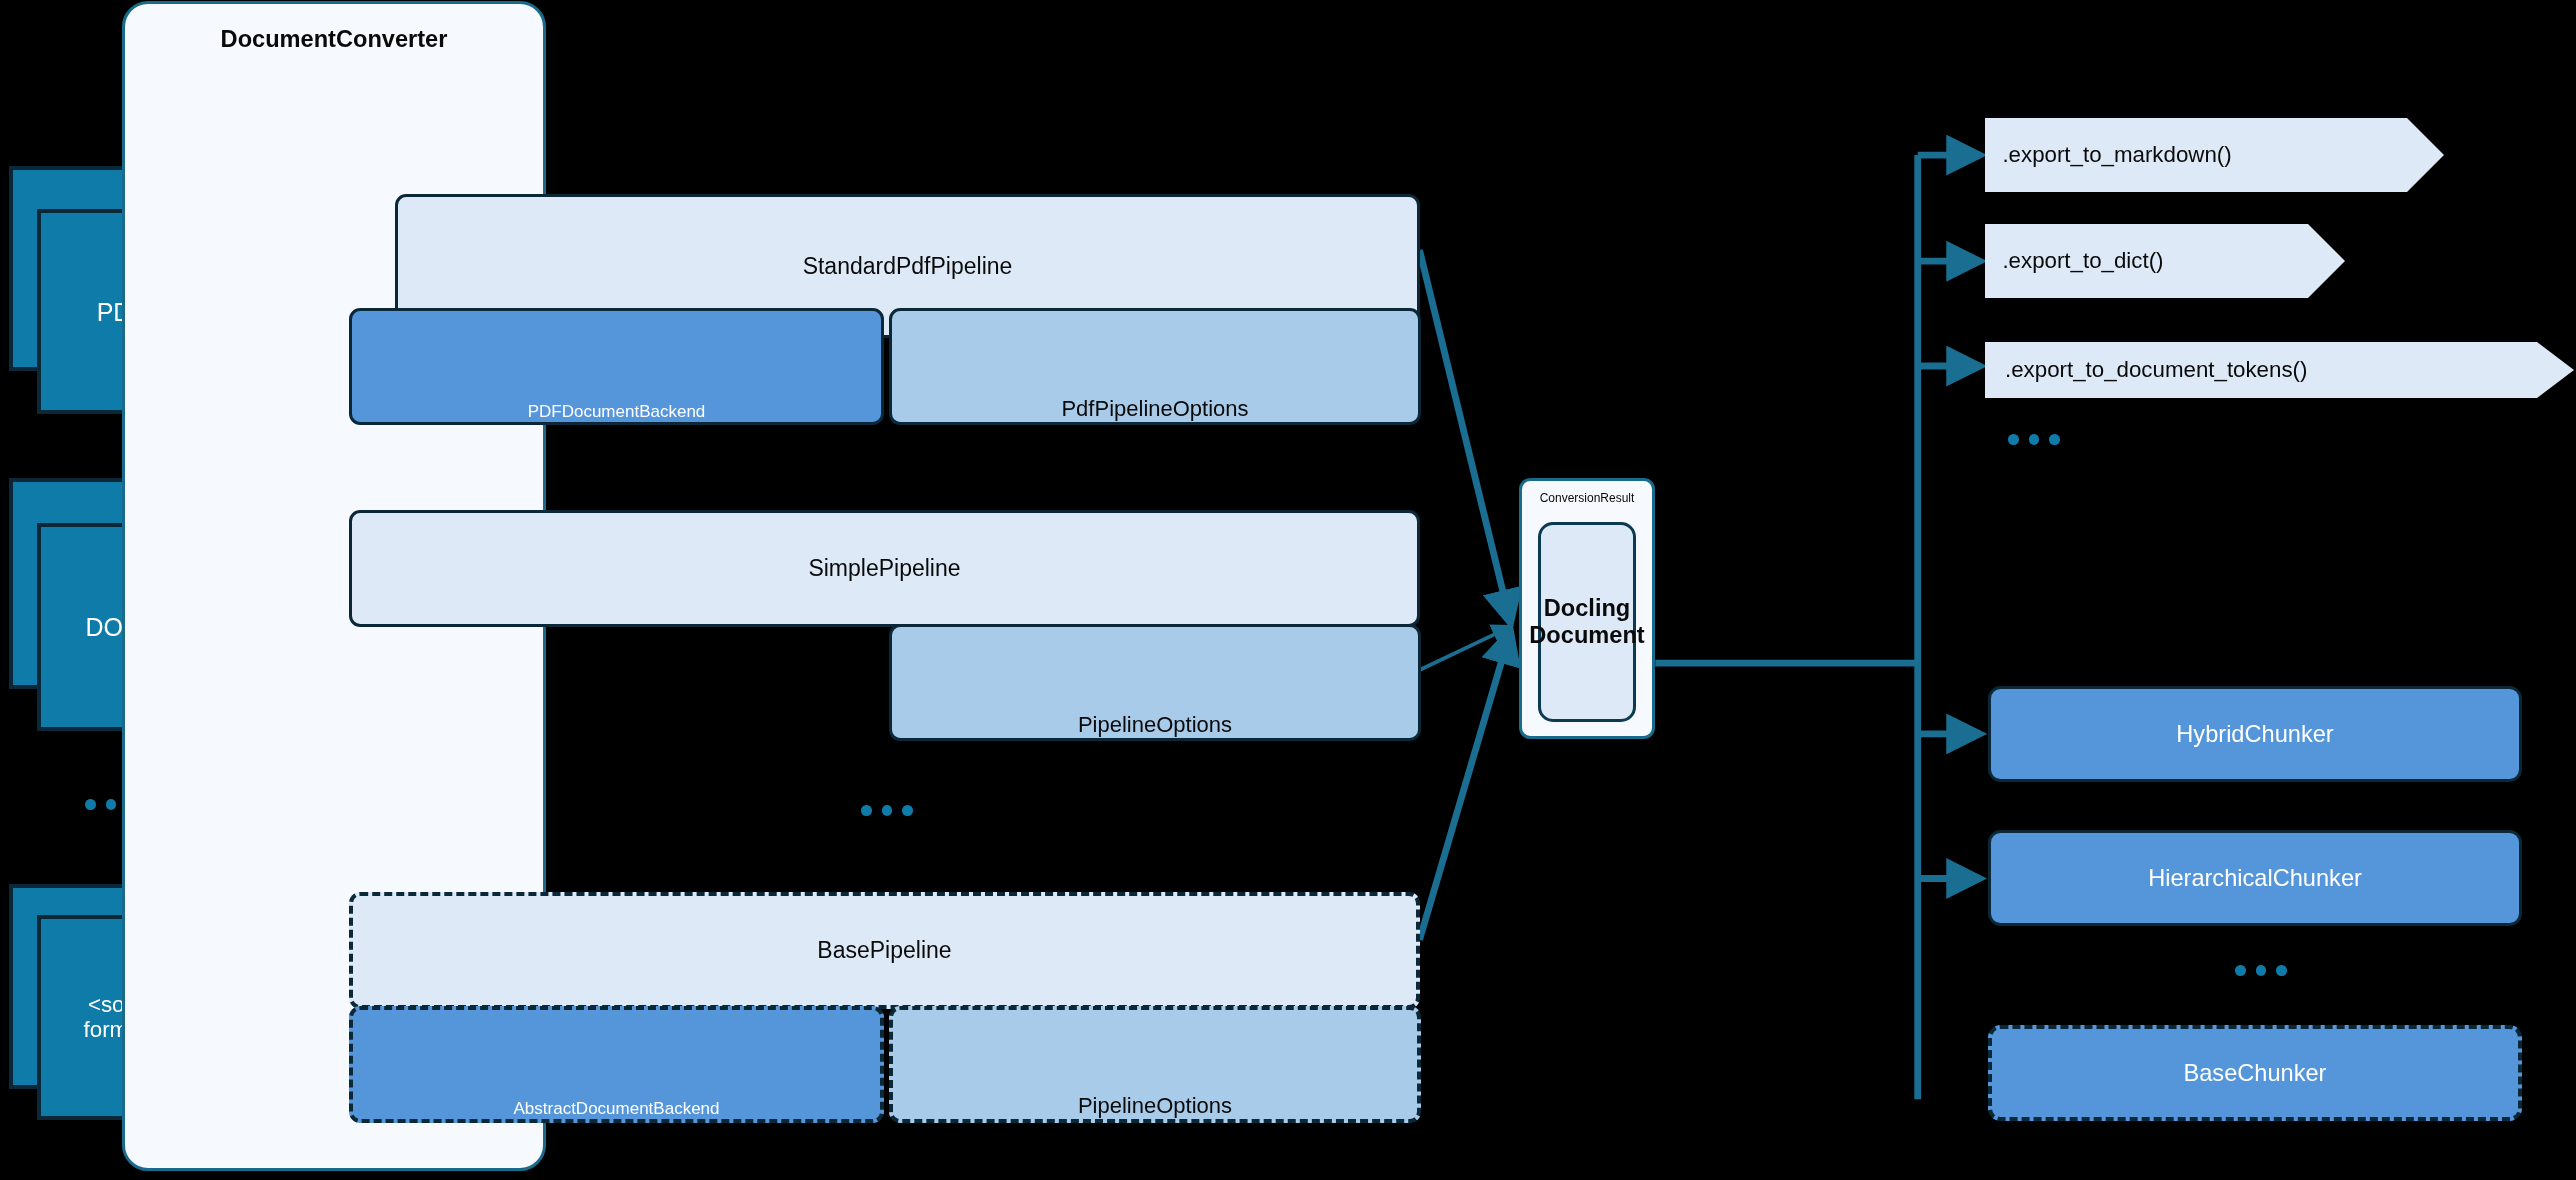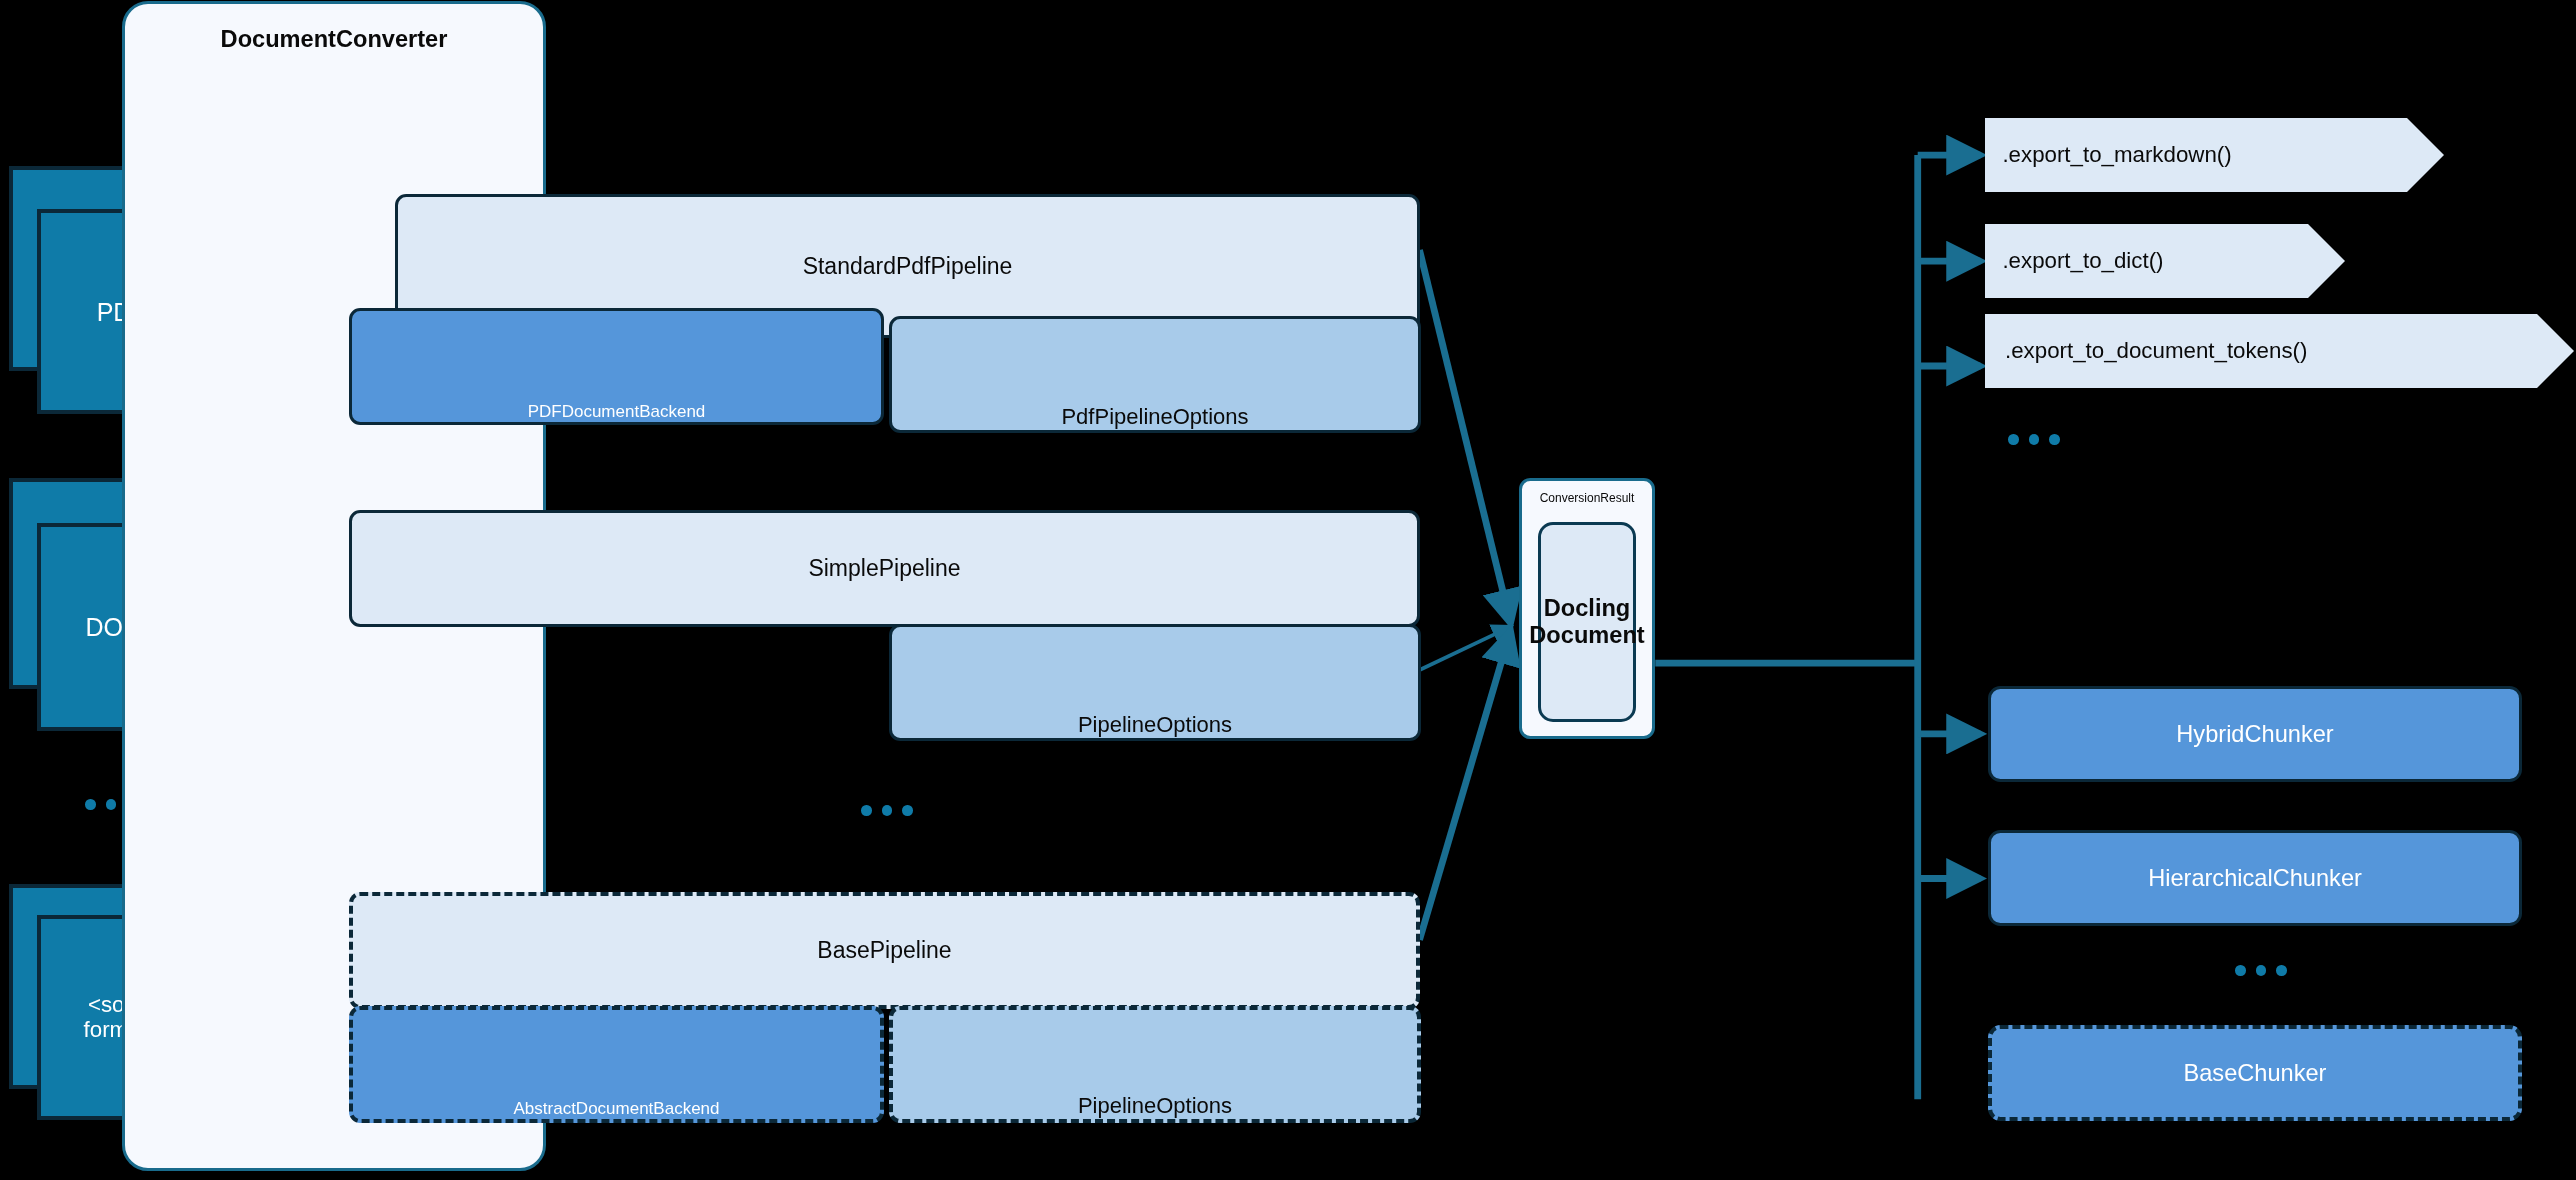--- a/index.html
+++ b/index.html
@@ -207,21 +207,21 @@
   <div id="converter"></div>
   <div id="converter-title" style="left:122px;width:424px;">DocumentConverter</div>
 
   <div class="pipeline" style="left:349px;top:194px;width:1071px;height:230px;">
     <div class="pipe-head" style="height:144px;margin-left:46px;">
       <span>StandardPdfPipeline</span>
     </div>
     <div class="pipe-sub sub-backend" style="left:0;top:114px;width:535px;height:117px;">
       <span>PDFDocumentBackend</span>
     </div>
-    <div class="pipe-sub sub-options" style="left:540px;top:114px;width:532px;height:117px;margin-top:8px;">
+    <div class="pipe-sub sub-options" style="left:540px;top:114px;width:532px;height:117px;">
       <span>PdfPipelineOptions</span>
     </div>
   </div>
 
   <div class="pipeline" style="left:349px;top:510px;width:1071px;height:230px;">
     <div class="pipe-head" style="height:117px;">
       <span>SimplePipeline</span>
     </div>
     <div class="pipe-sub sub-options" style="left:540px;top:114px;width:532px;height:117px;">
       <span>PipelineOptions</span>
@@ -257,21 +257,21 @@
   </div>
 
   <div class="export-chip" style="left:1985px;top:118px;width:459px;height:74px;clip-path:polygon(0 0, calc(100% - 37px) 0, 100% 50%, calc(100% - 37px) 100%, 0 100%);text-align:right;">
     <span>.export_to_markdown()</span>
   </div>
 
   <div class="export-chip" style="left:1985px;top:224px;width:360px;height:74px;clip-path:polygon(0 0, calc(100% - 37px) 0, 100% 50%, calc(100% - 37px) 100%, 0 100%);">
     <span>.export_to_dict()</span>
   </div>
 
-  <div class="export-chip" style="left:1985px;top:314px;width:589px;height:74px;clip-path:polygon(0 0, calc(100% - 37px) 0, 100% 50%, calc(100% - 37px) 100%, 0 100%);padding-left:20px;">
+  <div class="export-chip" style="left:1985px;top:342px;width:589px;height:56px;clip-path:polygon(0 0, calc(100% - 37px) 0, 100% 50%, calc(100% - 37px) 100%, 0 100%);padding-left:20px;">
     <span>.export_to_document_tokens()</span>
   </div>
 
   <div class="dots" style="left:2008px;top:434px;">
     <i></i>
       <i></i>
       <i></i>
   </div>
 
   <div class="chunker" style="left:1988px;top:686px;width:534px;height:96px;">

